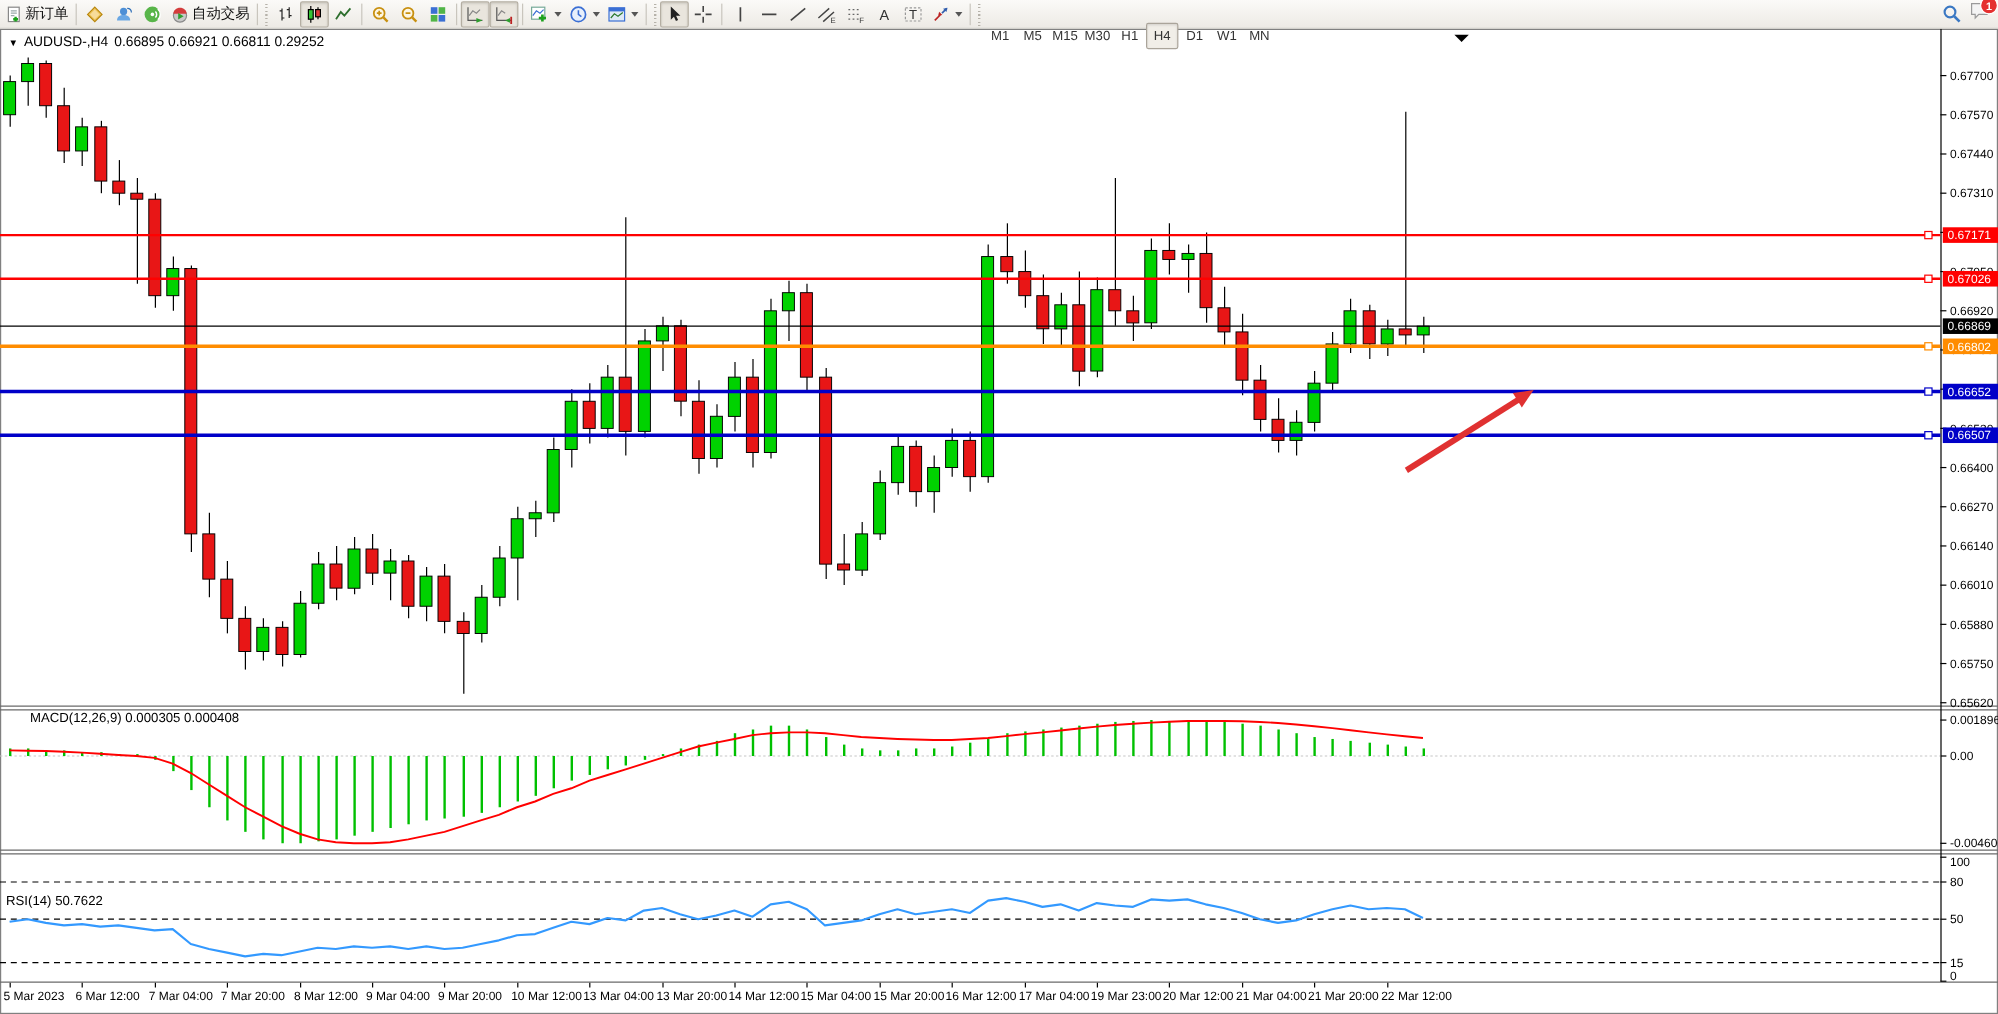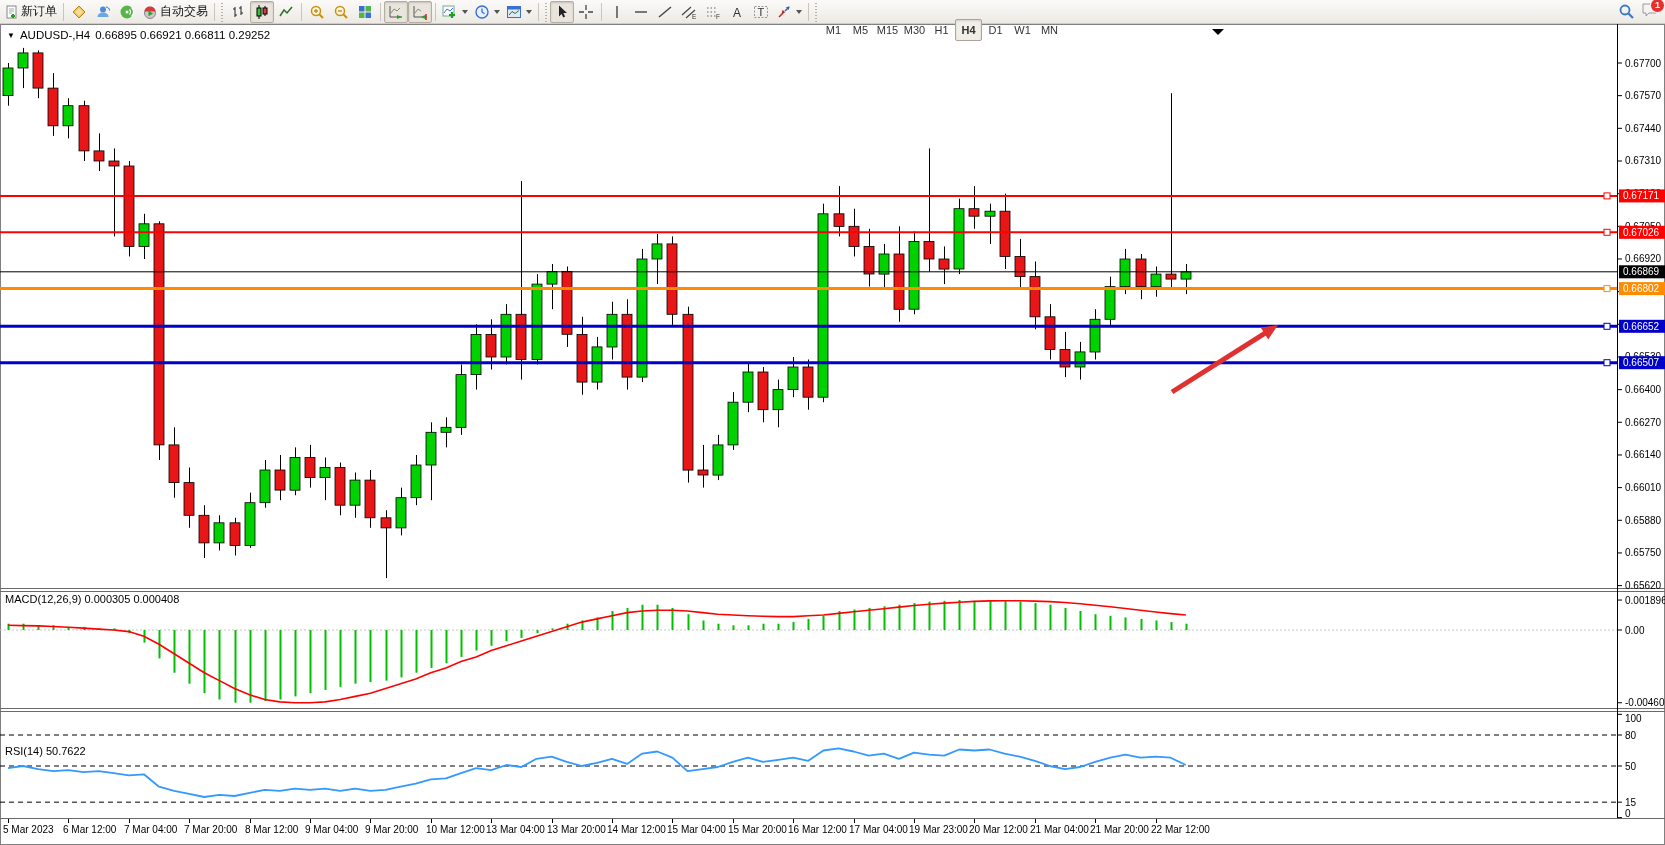--- a/index.html
+++ b/index.html
@@ -14,32 +14,32 @@
   .tbtn.pressed{background:#e9e5dd;border-color:#b4aea2;box-shadow:inset 0 1px 2px rgba(0,0,0,.15);}
   .tbtn .lbl{font-size:12px;color:#111;white-space:nowrap;}
   .sep{width:1px;height:18px;background:#c9c5bd;margin:0 3px;}
   .handle{width:4px;height:20px;margin:0 2px;
     background-image:repeating-linear-gradient(0deg,#b6b2aa 0 1px,transparent 1px 3px);
     background-size:2px 100%;background-repeat:repeat-y;background-position:1px 0;}
   .caret{width:0;height:0;border-left:3px solid transparent;border-right:3px solid transparent;
     border-top:4px solid #555;margin-left:2px;}
   .tf{font-size:11px;color:#333;height:22px;min-width:27px;display:flex;align-items:center;
     justify-content:center;border:1px solid transparent;border-radius:2px;box-sizing:border-box;}
-  .tf.active{background:#f1eee8;border-color:#aaa49a;box-shadow:inset 0 1px 2px rgba(0,0,0,.12);font-weight:bold;}
+  .tf.active{background:#f1eee8;border-color:#aaa49a;box-shadow:inset 0 1px 2px rgba(0,0,0,.12);}
   .right-icons{margin-left:auto;display:flex;align-items:center;margin-right:6px;gap:6px;}
   .badge{position:absolute;right:-6px;top:-4px;background:#e53030;color:#fff;border-radius:50%;
     width:13px;height:13px;font-size:9px;display:flex;align-items:center;justify-content:center;
     border:1px solid #fff;font-weight:bold;}
   
   #chart-svg{position:absolute;left:0;top:0;}
   .chart-title{position:absolute;left:7px;top:29px;font-size:11.5px;color:#000;z-index:10;
     display:flex;align-items:center;gap:5px;}
   .tri{font-size:8px;color:#000;}
   .pane-label{position:absolute;left:5px;font-size:11px;color:#000;z-index:10;}
-  .pane-label.macd{top:593px;}
+  .pane-label.macd{top:593px;margin-left:20px;}
   .pane-label.rsi{top:713px;margin-top:32px;}
   svg text{font-family:"Liberation Sans",sans-serif;}
 </style>
 </head>
 <body>
 
 <div class="app">
 
   <svg id="chart-svg" width="1665" height="845">
       <rect x="0" y="24" width="1665" height="821" fill="#ffffff"></rect>

